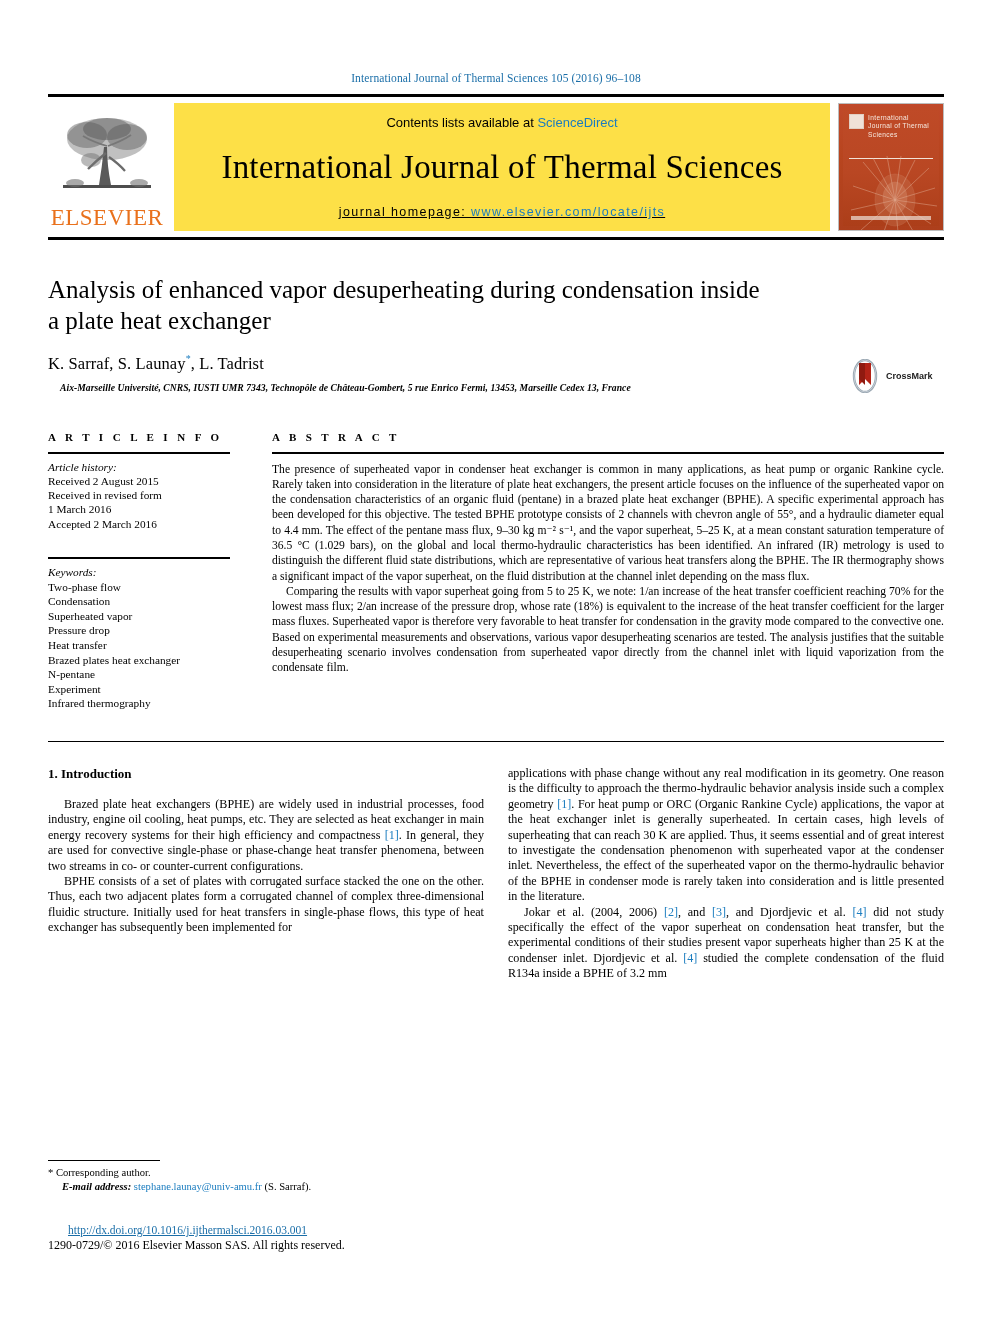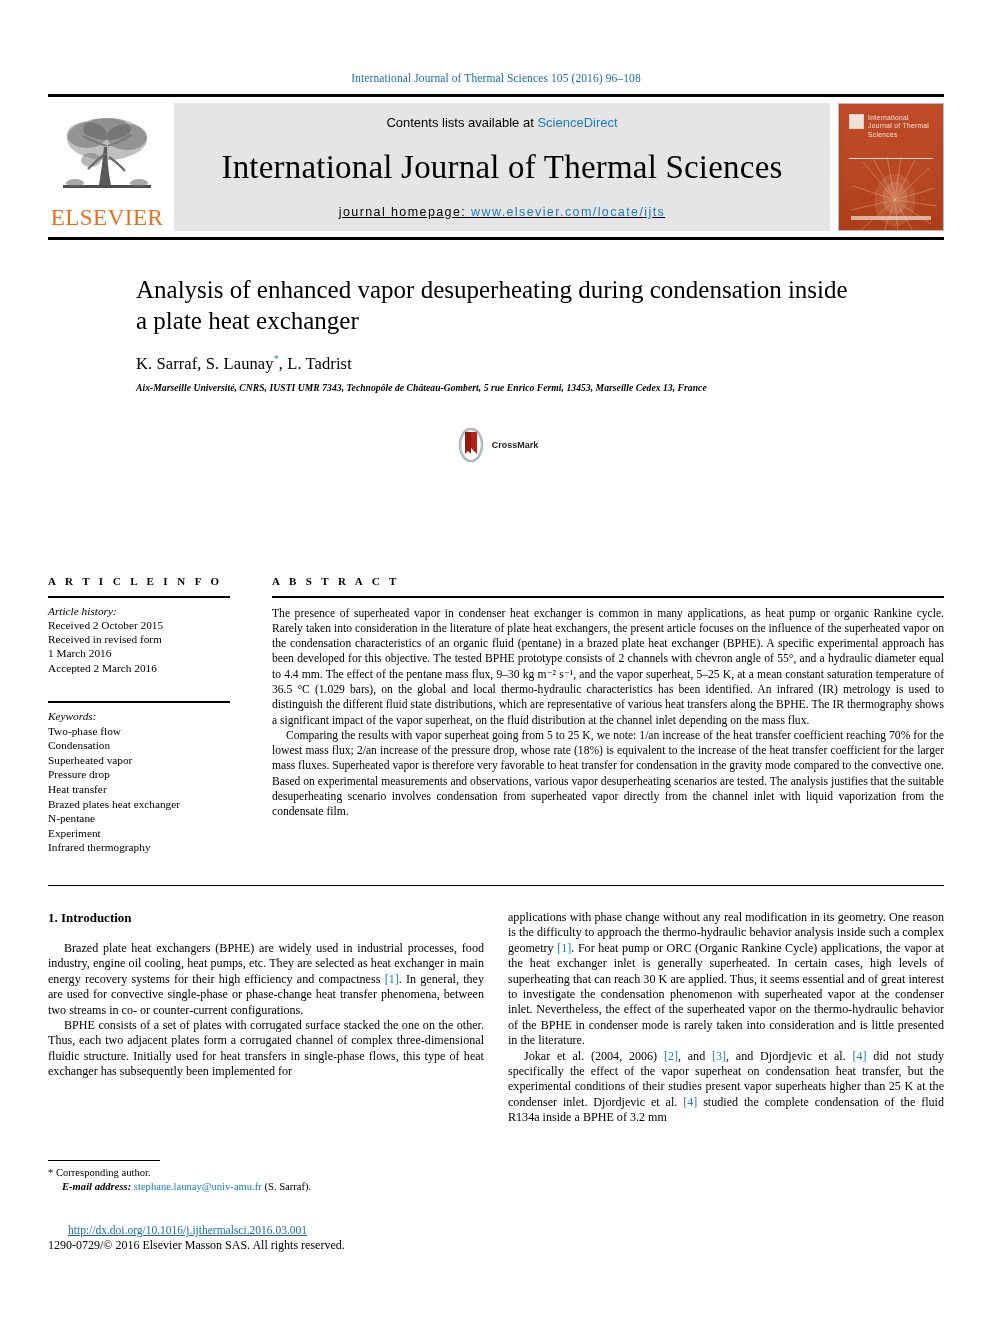--- a/index.html
+++ b/index.html
@@ -55,21 +55,21 @@
   .elsevier-word {
     font-family: "Liberation Serif", serif;
     font-size: 23px;
     letter-spacing: 0.5px;
     color: #E9711C;
     line-height: 1;
     margin-top: 1px;
   }
   .journal-band {
     flex: 1 1 auto;
-    background: #e5e5e5;
+    background: #fde047;
     margin: 0 8px;
     display: flex;
     flex-direction: column;
     justify-content: space-between;
     align-items: center;
     padding: 12px 0 12px 0;
   }
   .contents-line {
     font-family: "Liberation Sans", sans-serif;
     font-size: 13px;
@@ -120,22 +120,21 @@
     position:absolute; left:6px; right:6px; top:50px; height:1px; background:#f3e3d8;
   }
   .cover-foot {
     position:absolute; left:8px; right:8px; bottom:6px; height:4px; background:#e9d8cd; opacity:.75;
   }
 
   
   .title-area {
     margin: 34px 48px 0 48px;
     display: flex;
-    align-items: center;
-    flex-direction: column;
+    align-items: flex-end;
   }
   .title-left { flex: 1 1 auto; }
   h1.article-title {
     font-family: "Liberation Serif", serif;
     font-weight: normal;
     font-size: 25px;
     line-height: 31px;
     margin: 0;
     max-width: 720px;
   }
@@ -144,20 +143,21 @@
     margin-top: 17px;
     letter-spacing: 0.1px;
   }
   .authors sup { font-size: 10px; color:#1a7cbf; }
   .affiliation {
     font-size: 9.6px;
     font-style: italic;
     font-weight: bold;
     margin-top: 8px;
     letter-spacing: 0.05px;
+    margin-left: 12px;
   }
   .crossmark {
     flex: 0 0 96px;
     display: flex;
     align-items: center;
     gap: 4px;
     margin-top: 4px;
   }
   .crossmark-label {
     font-family: "Liberation Sans", sans-serif;
@@ -179,21 +179,20 @@
   .col-abstract {
     flex: 1 1 auto;
     padding-left: 18px;
   }
   .sec-label {
     font-family: "Liberation Serif", serif;
     font-weight: bold;
     font-size: 11px;
     letter-spacing: 3.4px;
     margin-bottom: 9px;
-    margin-top: 44px;
   }
   .rule { border-top: 2px solid #000; }
   .hist-block {
     font-size: 11.3px;
     line-height: 14.3px;
     padding-top: 6px;
   }
   .hist-block .lbl { font-style: italic; }
   .kw-block {
     font-size: 11.3px;
@@ -374,21 +373,21 @@
       <span class="crossmark-label">CrossMark</span>
     </div>
   </div>
 
   <div class="info-abstract">
     <div class="col-info">
       <div class="sec-label">A R T I C L E  I N F O</div>
       <div class="rule"></div>
       <div class="hist-block">
         <div class="lbl">Article history:</div>
-        <div>Received 2 October 2015</div>
+        <div>Received 2 August 2015</div>
         <div>Received in revised form</div>
         <div>1 March 2016</div>
         <div>Accepted 2 March 2016</div>
       </div>
       <div class="rule" style="margin-top:26px"></div>
       <div class="kw-block">
         <div class="lbl">Keywords:</div>
         <div>Two-phase flow</div>
         <div>Condensation</div>
         <div>Superheated vapor</div>

